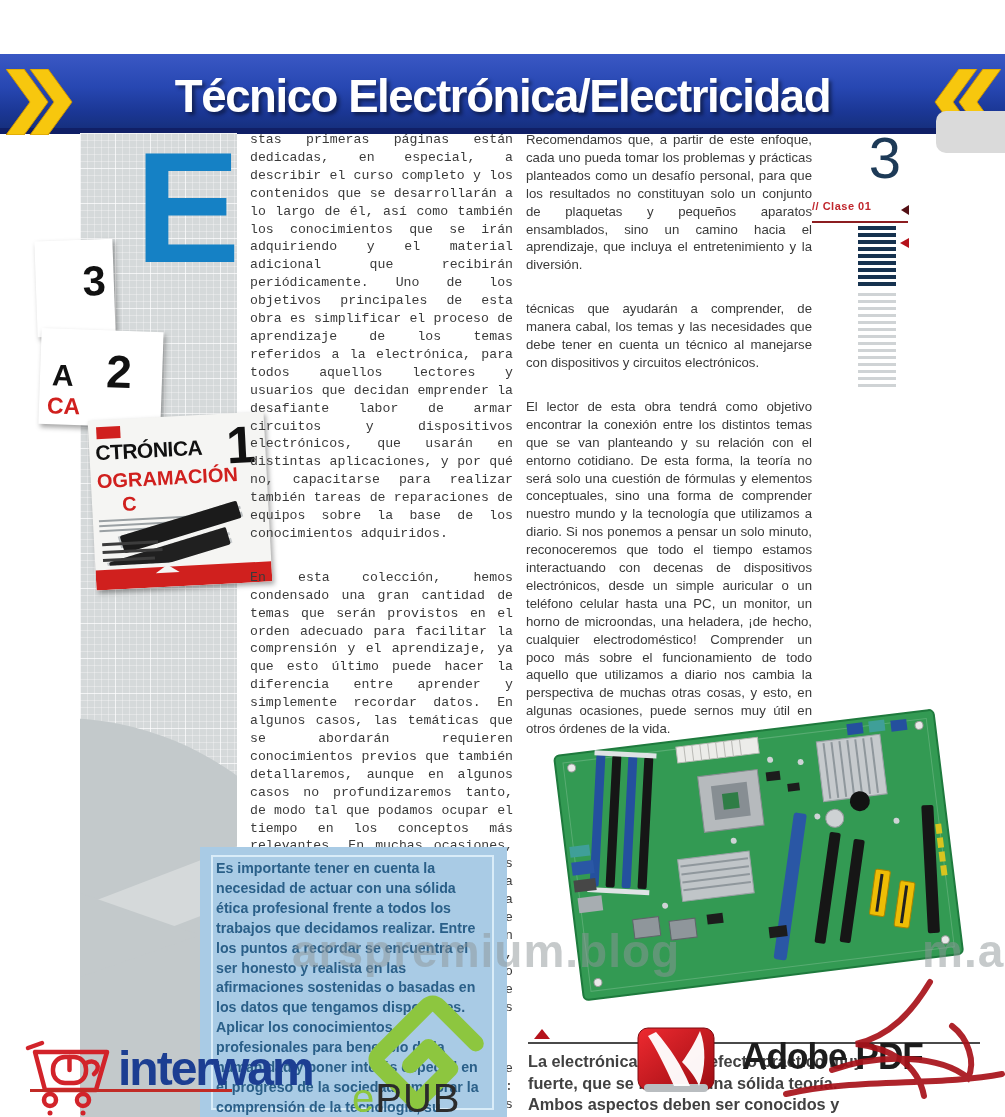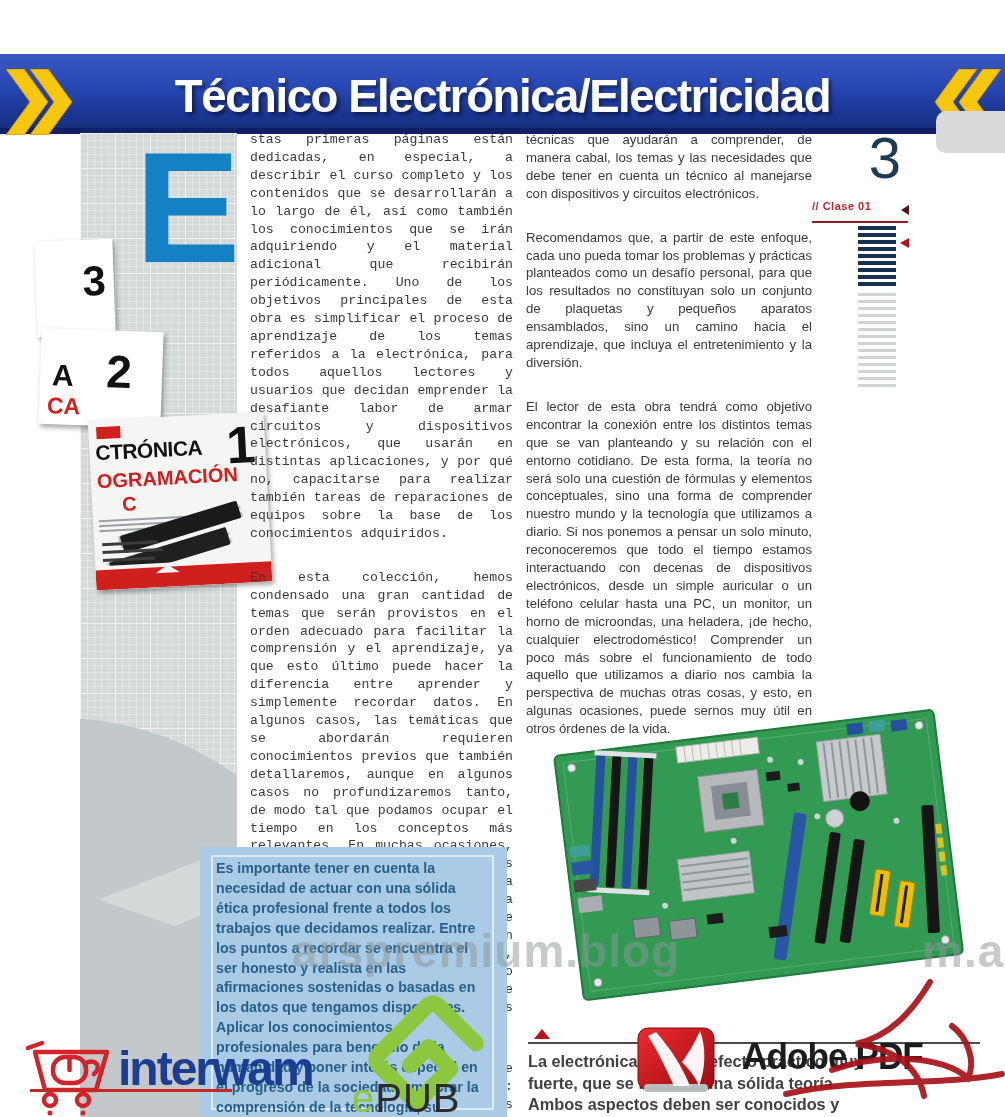--- a/index.html
+++ b/index.html
@@ -177,22 +177,22 @@
     <div class="band"></div>
     <div class="band-notch"></div>
   </div>
 
   <div class="col col1">
     <p>stas primeras páginas están dedicadas, en especial, a describir el curso completo y los contenidos que se desarrollarán a lo largo de él, así como también los conocimientos que se irán adquiriendo y el material adicional que recibirán periódicamente. Uno de los objetivos principales de esta obra es simplificar el proceso de aprendizaje de los temas referidos a la electrónica, para todos aquellos lectores y usuarios que decidan emprender la desafiante labor de armar circuitos y dispositivos electrónicos, que usarán en distintas aplicaciones, y por qué no, capacitarse para realizar también tareas de reparaciones de equipos sobre la base de los conocimientos adquiridos.</p>
     <p>En esta colección, hemos condensado una gran cantidad de temas que serán provistos en el orden adecuado para facilitar la comprensión y el aprendizaje, ya que esto último puede hacer la diferencia entre aprender y simplemente recordar datos. En algunos casos, las temáticas que se abordarán requieren conocimientos previos que también detallaremos, aunque en algunos casos no profundizaremos tanto, de modo tal que podamos ocupar el tiempo en los conceptos más relevantes. En muchas ocasiones, casi siempre en los temas más amplios, dejaremos abierta la puerta a la investigación y a estudios posteriores, que podremos realizar, basándonos en lo aprendido, ya que sabemos que, para algunos lectores, lo explicado será disparador de nuevas curiosidades que esperamos poder motivar.</p>
     <p>La obra persigue objetivos que se complementan de manera adecuada: el lector adquiere conocimientos teórico-prácticos, en conjunto con una serie de ejemplos y explicaciones prácticas que desarrollan</p>
   </div>
   <div class="col col2">
+    <p>Recomendamos que, a partir de este enfoque, cada uno pueda tomar los problemas y prácticas planteados como un desafío personal, para que los resultados no constituyan solo un conjunto de plaquetas y pequeños aparatos ensamblados, sino un camino hacia el aprendizaje, que incluya el entretenimiento y la diversión.</p>
     <p>técnicas que ayudarán a comprender, de manera cabal, los temas y las necesidades que debe tener en cuenta un técnico al manejarse con dispositivos y circuitos electrónicos.</p>
-    <p>Recomendamos que, a partir de este enfoque, cada uno pueda tomar los problemas y prácticas planteados como un desafío personal, para que los resultados no constituyan solo un conjunto de plaquetas y pequeños aparatos ensamblados, sino un camino hacia el aprendizaje, que incluya el entretenimiento y la diversión.</p>
     <p>El lector de esta obra tendrá como objetivo encontrar la conexión entre los distintos temas que se van planteando y su relación con el entorno cotidiano. De esta forma, la teoría no será solo una cuestión de fórmulas y elementos conceptuales, sino una forma de comprender nuestro mundo y la tecnología que utilizamos a diario. Si nos ponemos a pensar un solo minuto, reconoceremos que todo el tiempo estamos interactuando con decenas de dispositivos electrónicos, desde un simple auricular o un teléfono celular hasta una PC, un monitor, un horno de microondas, una heladera, ¡de hecho, cualquier electrodoméstico! Comprender un poco más sobre el funcionamiento de todo aquello que utilizamos a diario nos cambia la perspectiva de muchas otras cosas, y esto, en algunas ocasiones, puede sernos muy útil en otros órdenes de la vida.</p>
   </div>
 
   <svg class="board" width="455" height="318" viewBox="0 0 455 318">
     <g transform="rotate(-7 228 160)">
       <rect x="38" y="34" width="382" height="246" rx="5" fill="#339a53" stroke="#1e7a3d" stroke-width="2"></rect>
       <rect x="46" y="42" width="366" height="230" fill="none" stroke="#ffffff" stroke-width="1" opacity=".18"></rect>
       <g transform="rotate(10 100 110)">
         <rect x="68" y="42" width="9" height="132" rx="2" fill="#24509e"></rect>
         <rect x="84" y="42" width="9" height="132" rx="2" fill="#161616"></rect>

